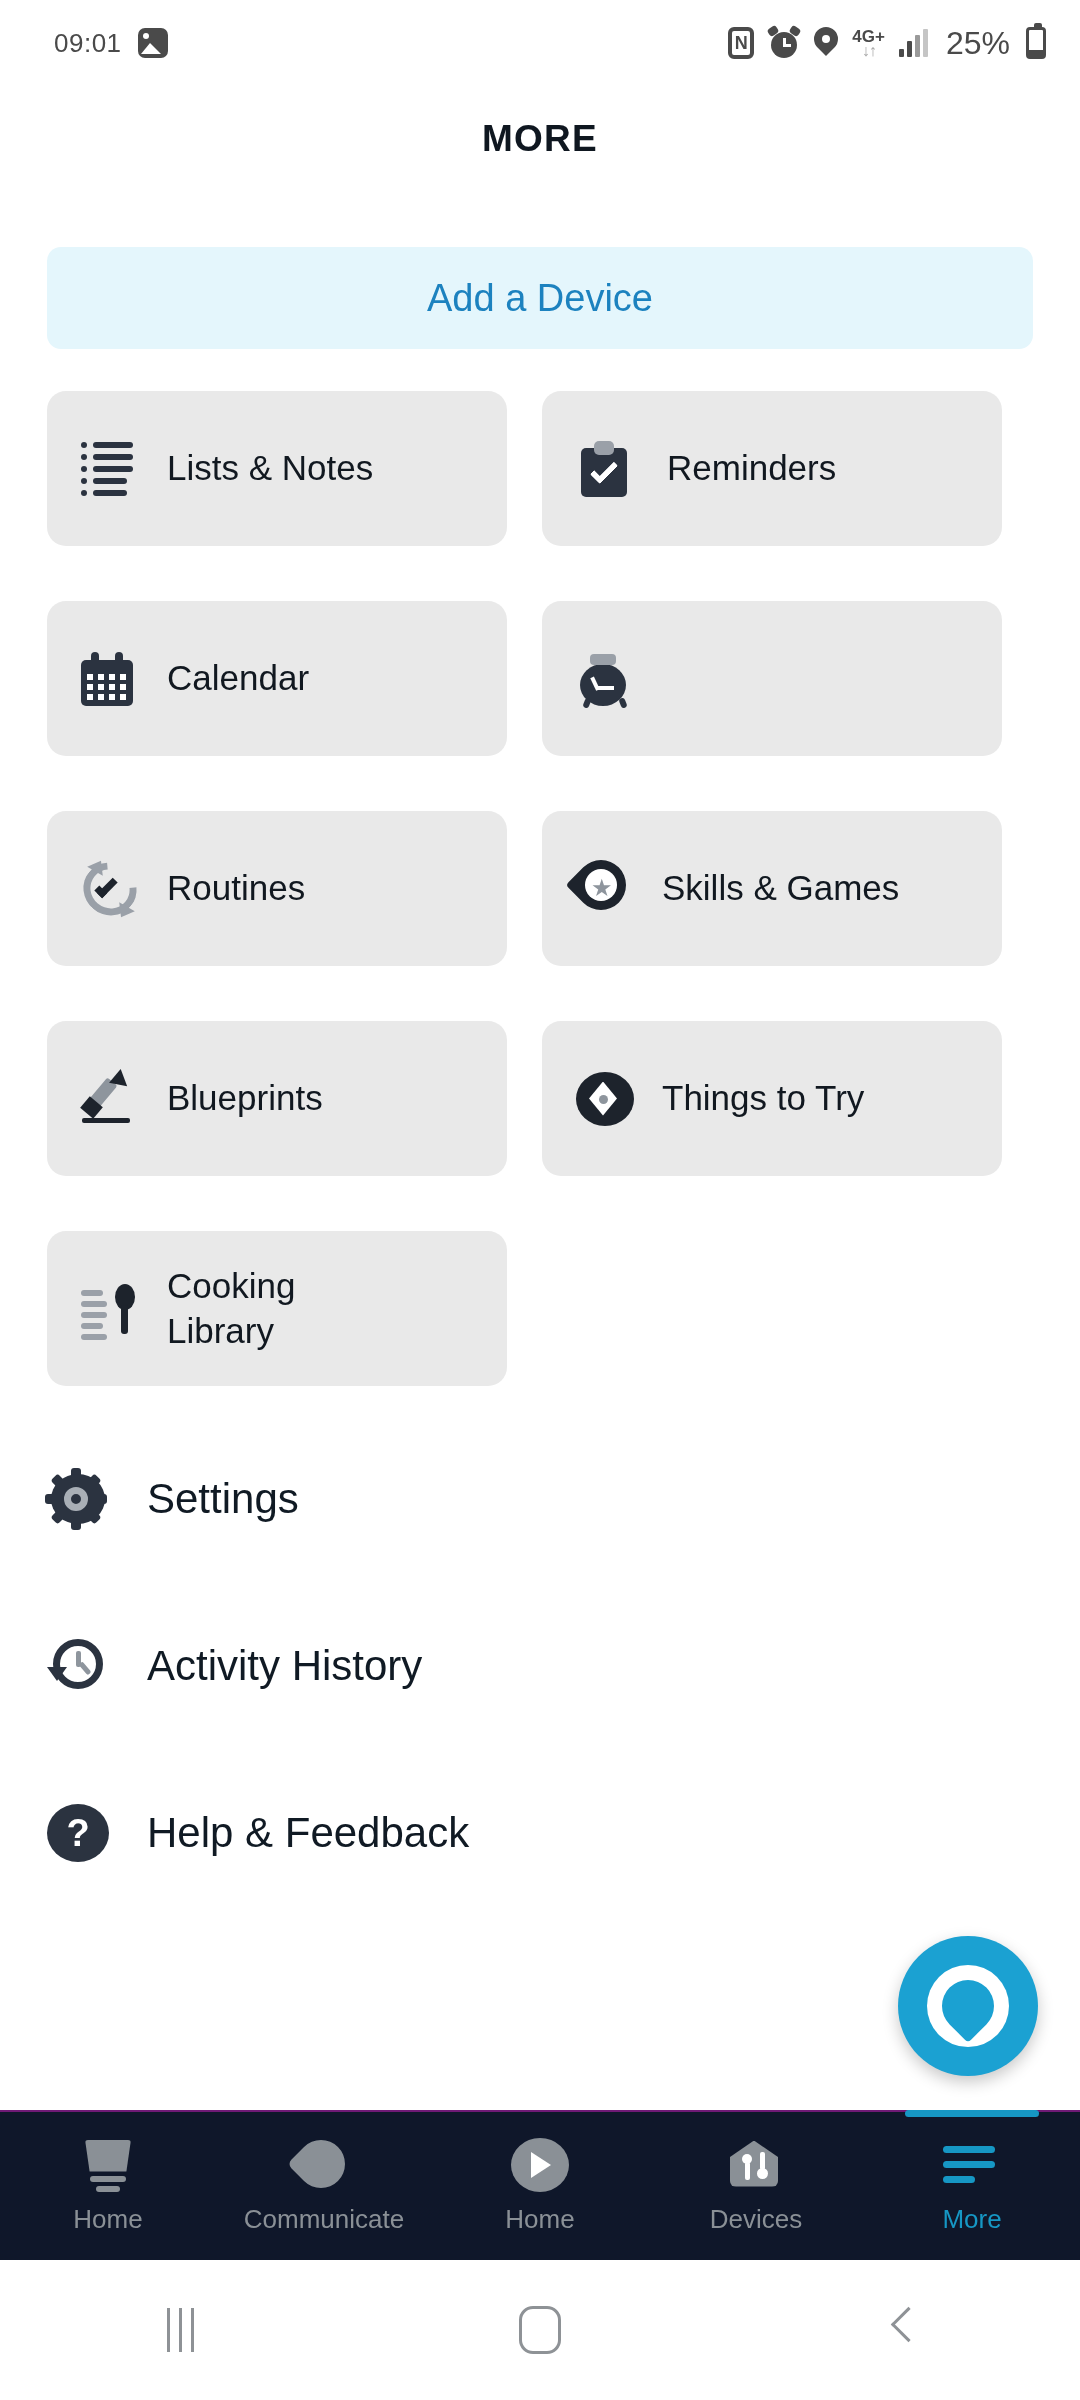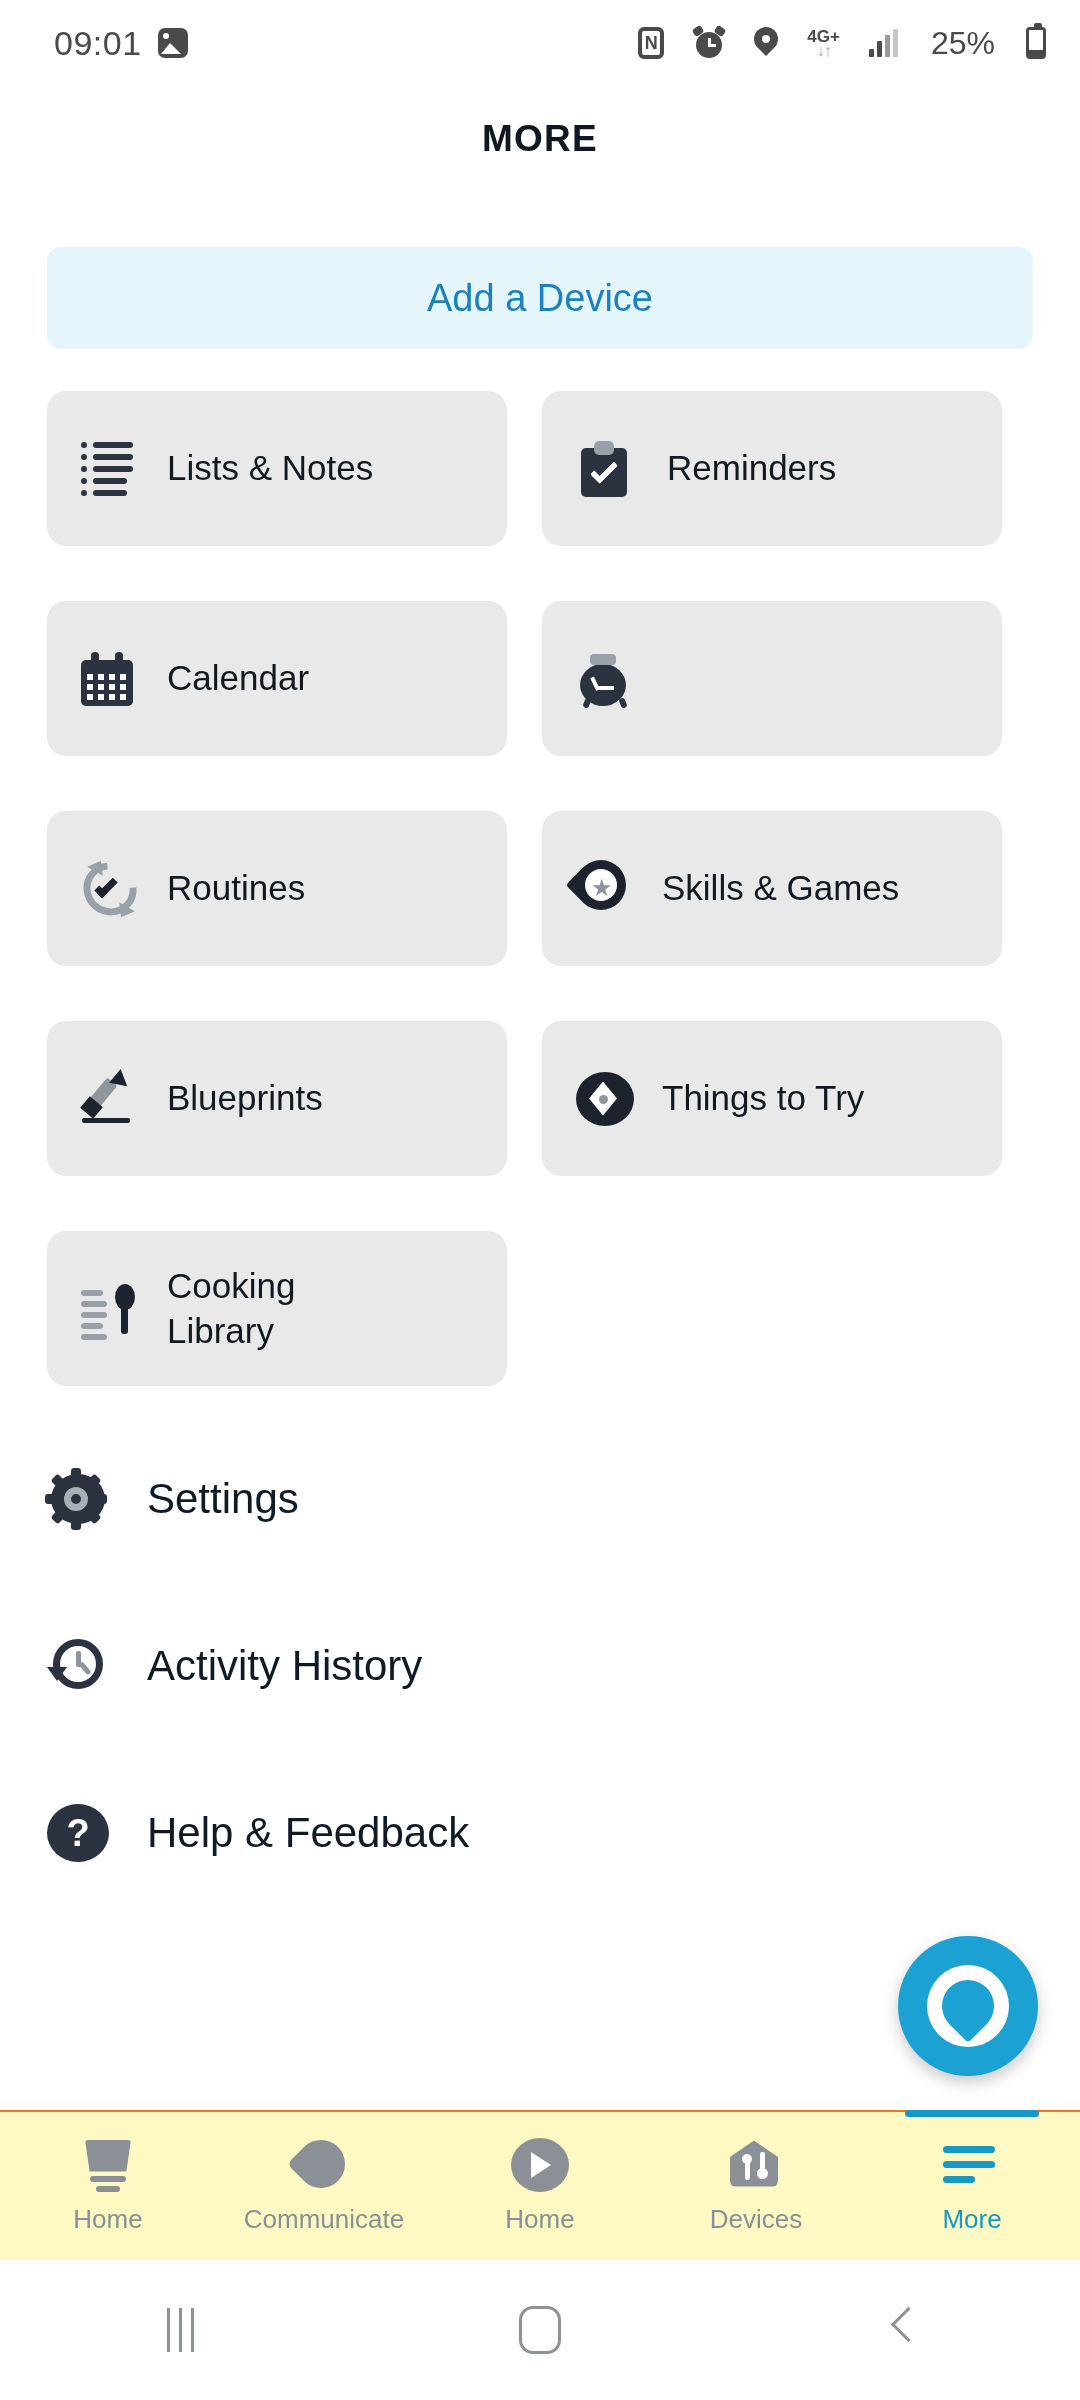--- a/index.html
+++ b/index.html
@@ -11,22 +11,22 @@
   }
   #app { position: relative; width: 1080px; height: 2400px; background:#fff; }
 
   
   .statusbar {
     position: absolute; top: 0; left: 0; width: 1080px; height: 86px;
     display: flex; align-items: center; justify-content: space-between;
     padding: 0 34px 0 54px;
   }
   .sb-left { display: flex; align-items: center; gap: 16px; }
-  .sb-clock { font-size: 34px; color: #4a4a4a; letter-spacing: .5px; }
-  .sb-right { display: flex; align-items: center; gap: 29px; }
+  .sb-clock { font-size: 26px; color: #4a4a4a; letter-spacing: .5px; }
+  .sb-right { display: flex; align-items: center; gap: 14px; }
   .ic { display:inline-block; }
 
   .gallery-ic { width: 30px; height: 30px; background:#4a4a4a; border-radius:7px; position:relative; }
   .gallery-ic::before{ content:""; position:absolute; left:5px; top:5px; width:6px; height:6px;
     border-radius:50%; background:#fff; }
   .gallery-ic::after{ content:""; position:absolute; left:3px; bottom:4px;
     border-left:9px solid transparent; border-right:11px solid transparent;
     border-bottom:11px solid #fff; }
 
   .nfc-ic { width:26px; height:32px; border:4px solid #4a4a4a; border-radius:6px;
@@ -236,21 +236,21 @@
     display:flex; align-items:center; justify-content:center;
   }
   .fab .ring{ width:82px; height:82px; border-radius:50%; background:#ffffff;
     display:flex; align-items:center; justify-content:center; }
   .fab .bub{ width:52px; height:52px; background:#1ba1d2;
     border-radius:50% 50% 4px 50%; transform:rotate(45deg); }
 
   
   .tabbar{
     position:absolute; left:0; bottom:140px; width:1080px; height:150px;
-    background:#fef9c3; border-top:2px solid #f97316;
+    background:#0f172a; border-top:2px solid #701a75;
     display:flex;
   }
   .tab{ flex:1; position:relative; display:flex; flex-direction:column;
     align-items:center; justify-content:center; gap:12px; }
   .tab .tab-ico{ width:58px; height:54px; position:relative; }
   .tab .tab-label{ font-size:26px; color:#8a9096; }
   .tab.active .tab-label{ color:#1697c4; }
   .tab.active::before{ content:""; position:absolute; top:-2px; left:50%;
     transform:translateX(-50%); width:134px; height:7px; background:#1697c4;
     border-radius:4px; }

